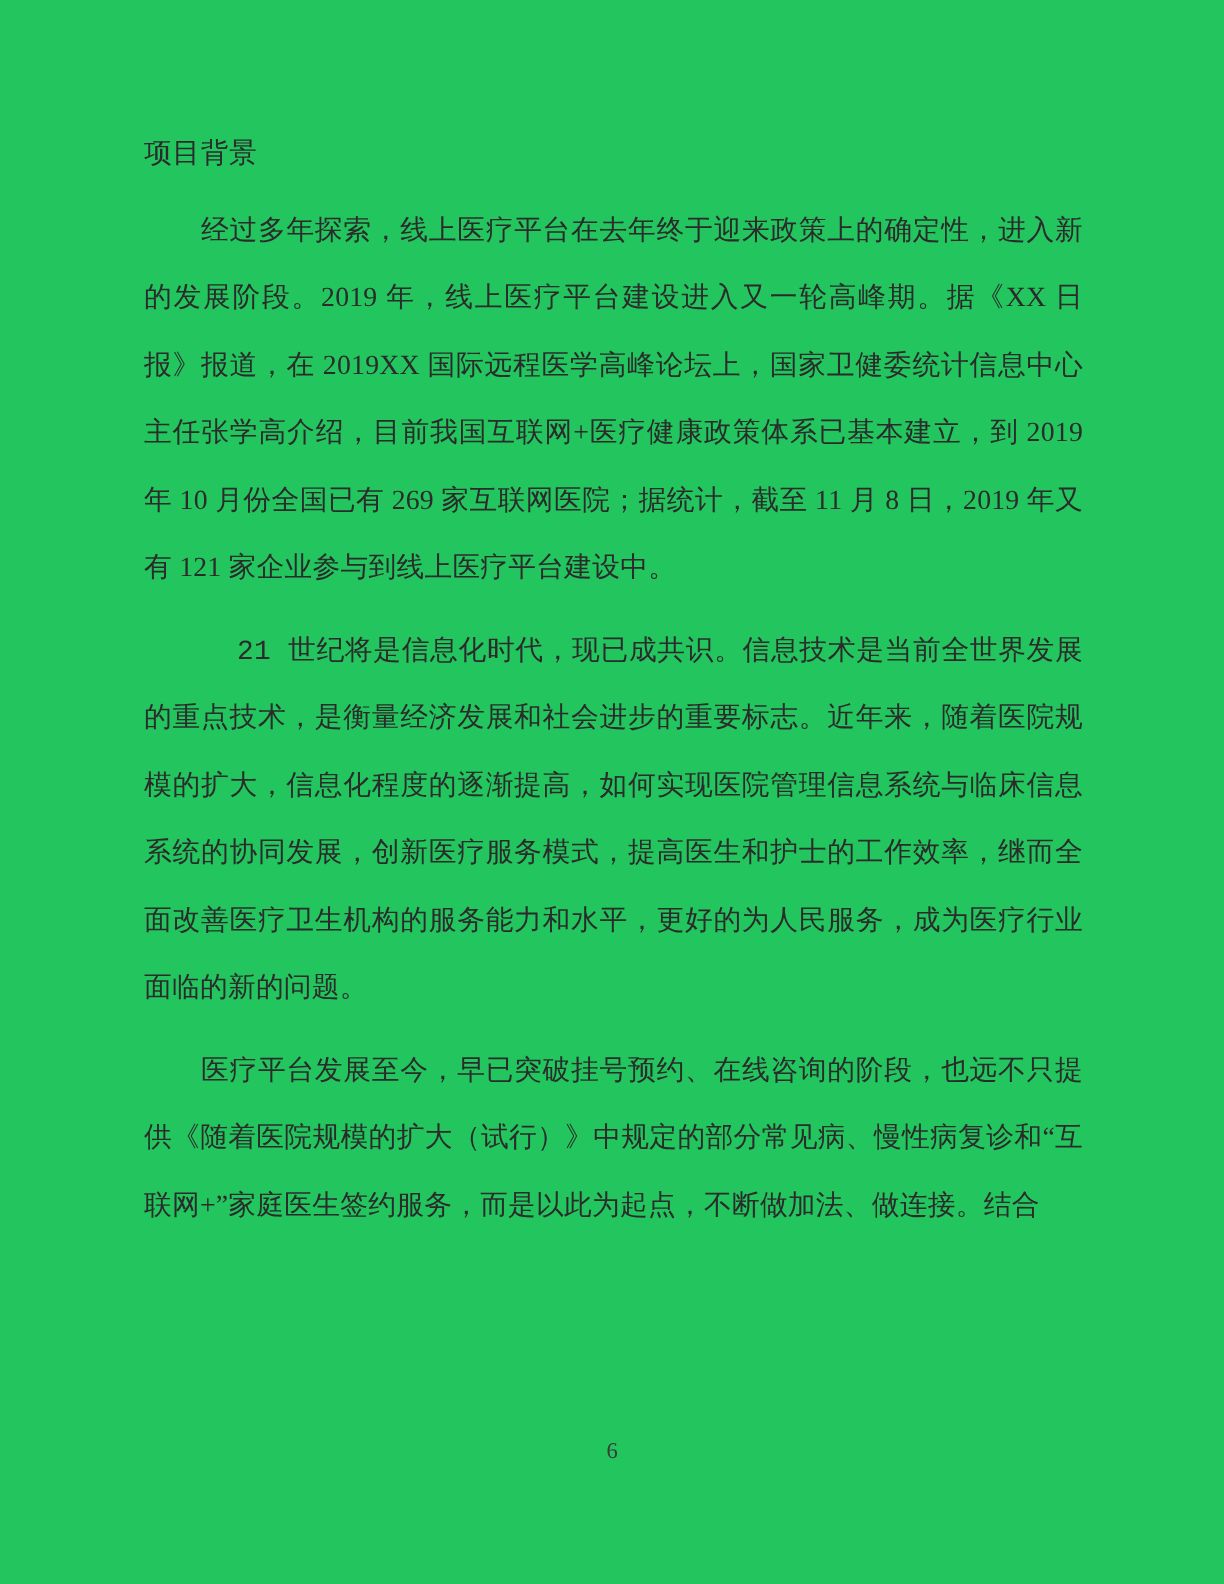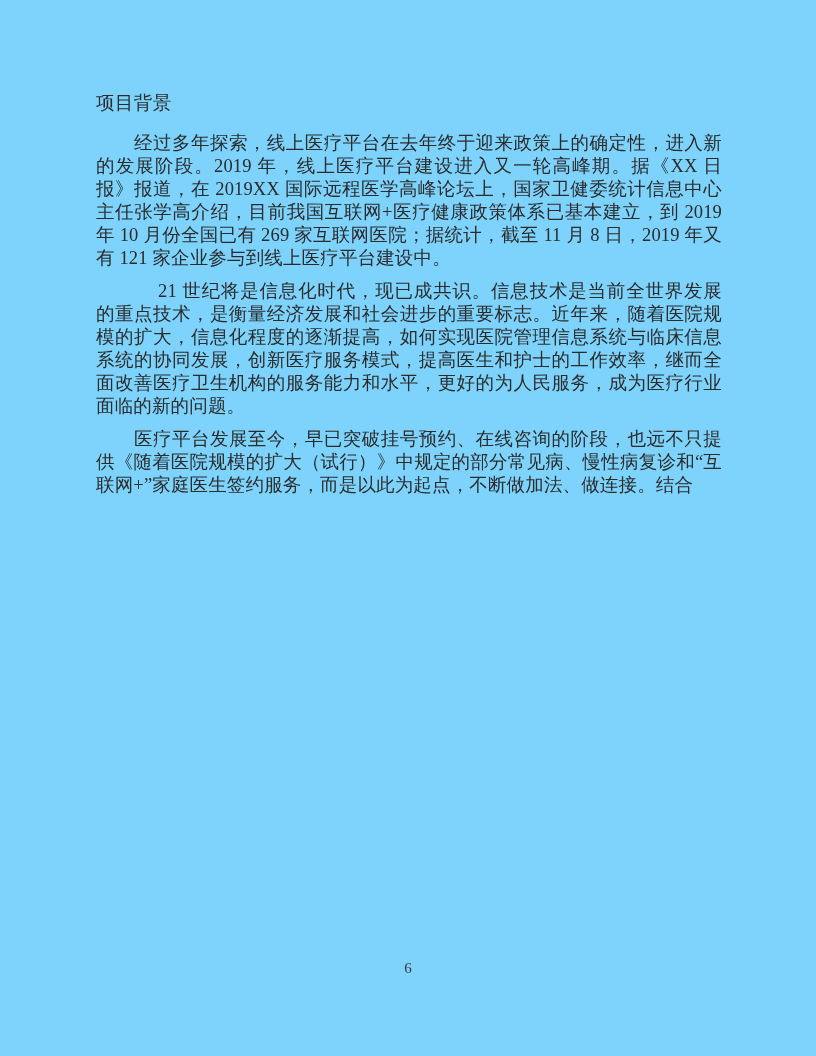--- a/index.html
+++ b/index.html
@@ -16,21 +16,21 @@
     color: #2b2b2b;
     -webkit-font-smoothing: antialiased;
   }
 
   .page {
     position: absolute;
     left: 0;
     top: 0;
     width: 816px;
     height: 1056px;
-    background: #7dd3fc;
+    background: #22c55e;
   }
 
   .content {
     position: absolute;
     left: 96px;
     top: 88px;
     width: 626px;
   }
 
   .doc-heading {
@@ -38,33 +38,33 @@
     line-height: 30px;
     letter-spacing: 0.4px;
     color: #2b2b2b;
     margin: 0 0 14px 0;
     font-weight: normal;
     text-align: left;
   }
 
   .para {
     font-size: 18.5px;
-    line-height: 23px;
+    line-height: 45px;
     letter-spacing: 0.15px;
     color: #2b2b2b;
     margin: 0 0 10px 0;
     text-align: justify;
     text-justify: inter-ideograph;
     text-align-last: left;
     word-break: break-all;
     hyphens: none;
   }
 
   .para.indent-2 { text-indent: 38px; }
-  .para.indent-3 { text-indent: 62px; }
+  .para.indent-3 { text-indent: 62px; font-family: Liberation Mono, monospace; }
 
   .page-number {
     position: absolute;
     left: 0;
     top: 958px;
     width: 816px;
     text-align: center;
     font-size: 15px;
     line-height: 20px;
     color: #3a3a3a;

